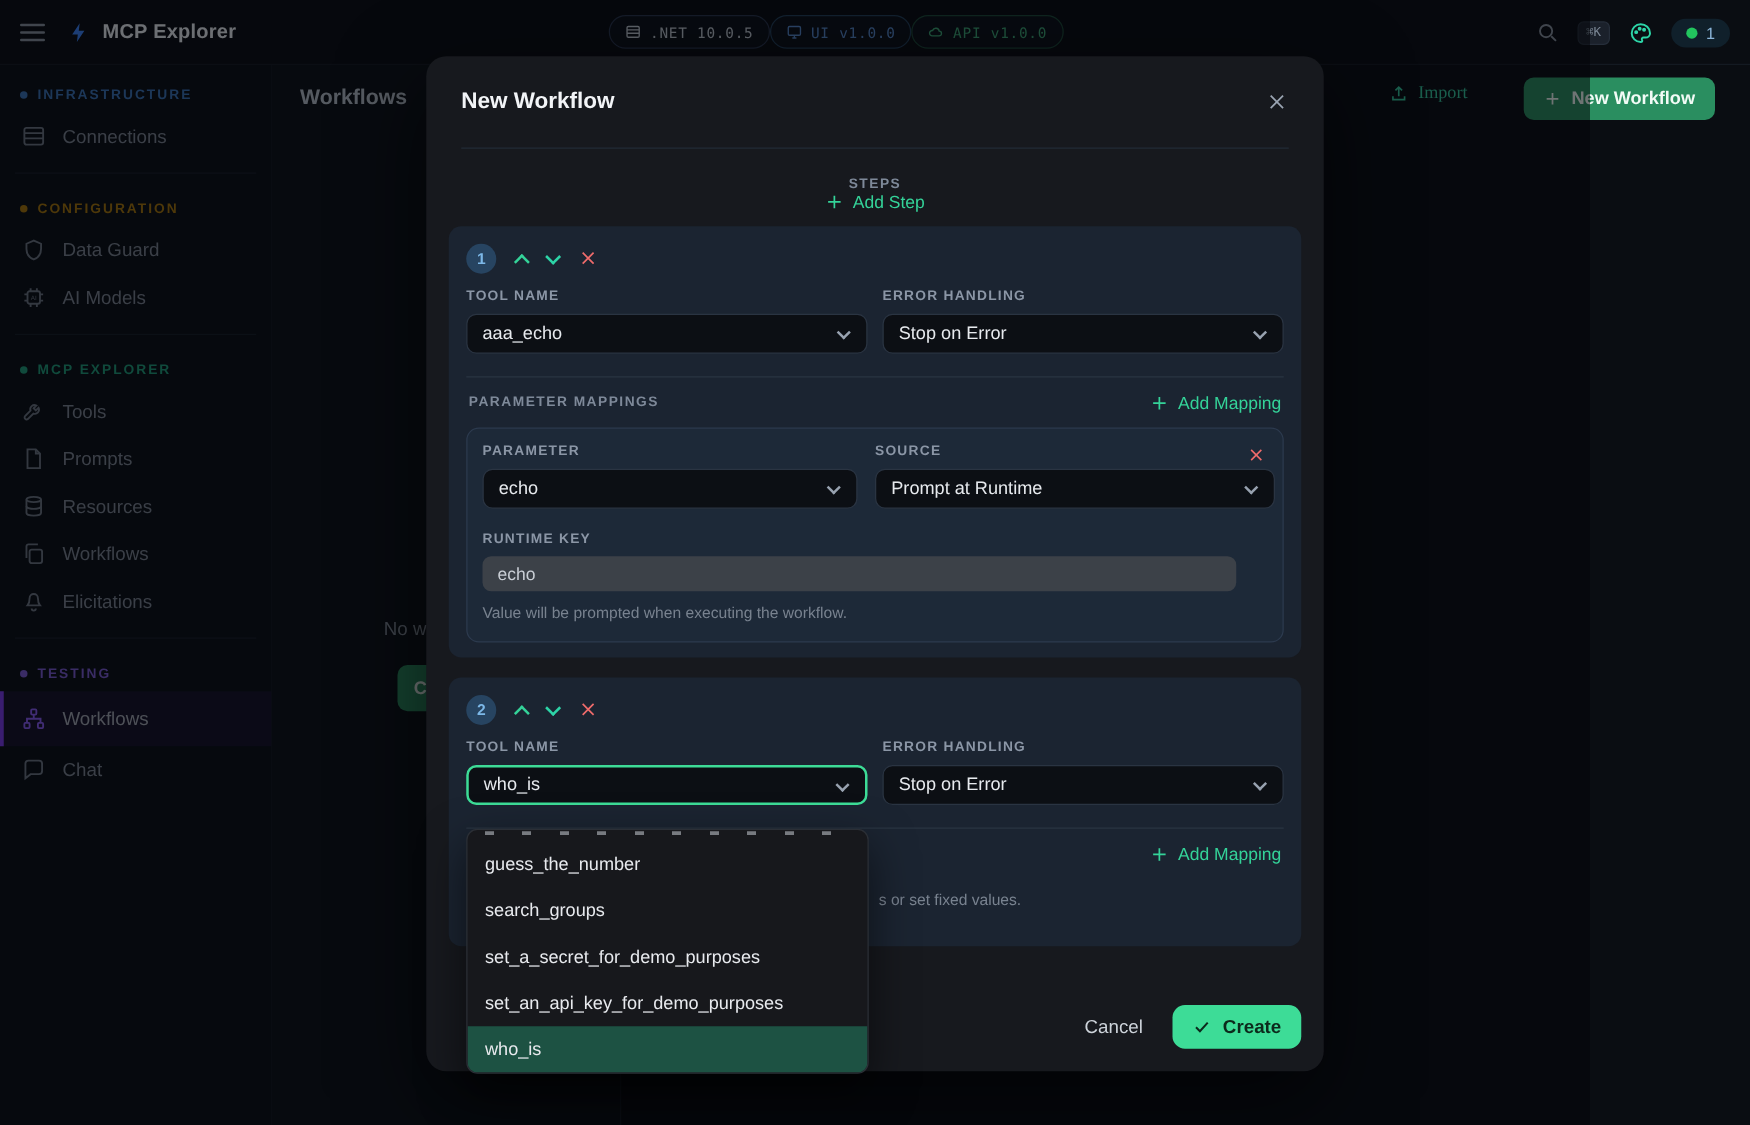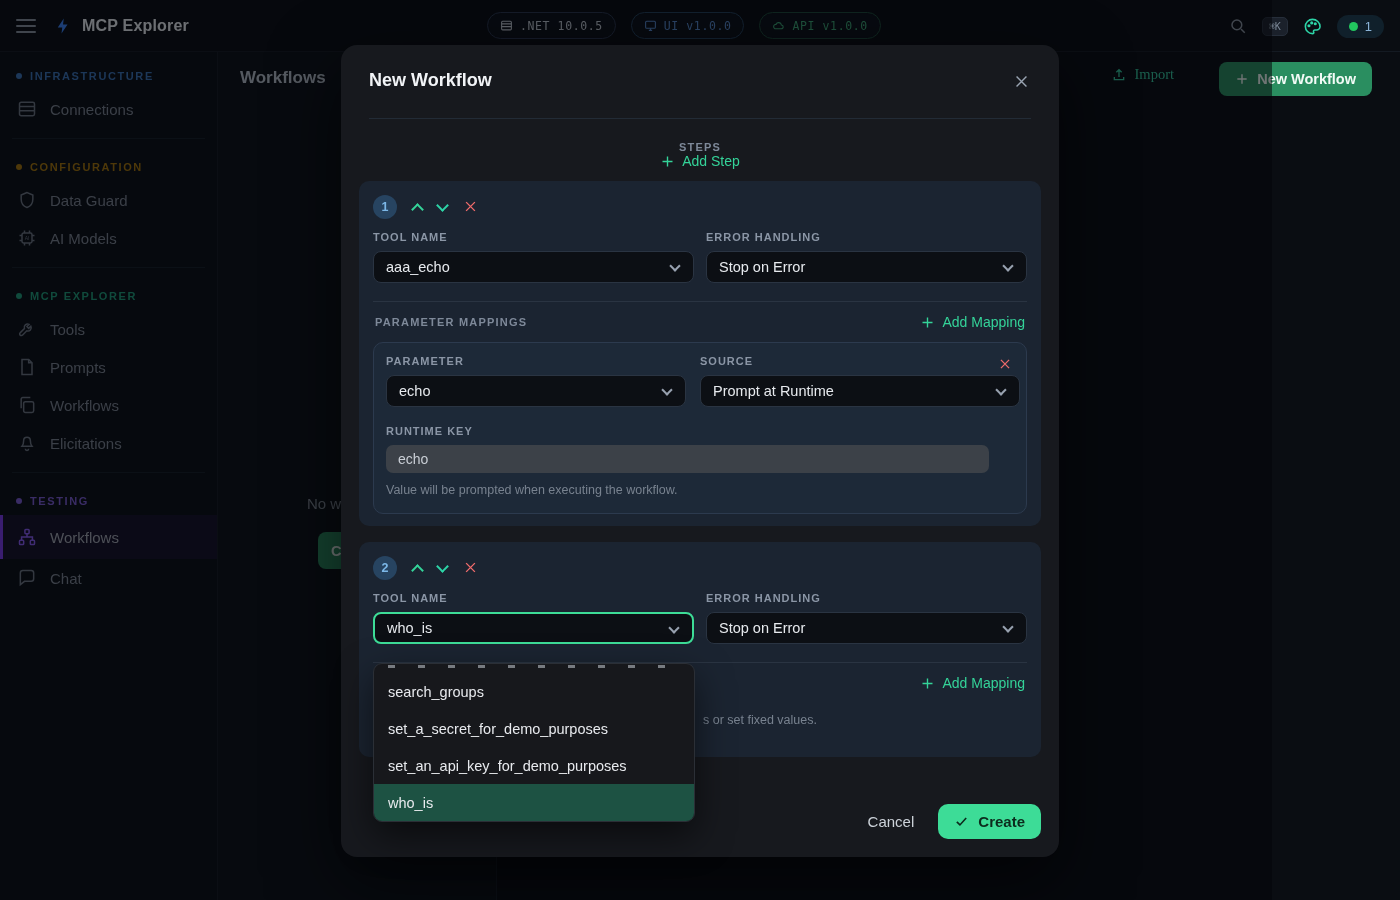--- a/index.html
+++ b/index.html
@@ -8,21 +8,21 @@
   .stage { position:relative; width:1272px; height:900px; background:#0a0d12; }
 
   
   .hdr { position:absolute; left:0; top:0; width:1400px; height:52px; background:#0a0d12;
     border-bottom:1px solid #141a22; z-index:1; }
   .hdr-left { position:absolute; left:16px; top:0; height:52px; display:flex; align-items:center; gap:18px; }
   .hamburger { display:flex; flex-direction:column; gap:4px; width:20px; cursor:pointer; }
   .hamburger span { display:block; height:2px; background:#8a93a0; border-radius:2px; }
   .app-logo { display:flex; align-items:center; gap:10px; }
   .app-title { font-size:16px; font-weight:700; color:#eceff3; letter-spacing:.2px; }
-  .hdr-badges { position:absolute; left:487px; top:12px; display:flex; gap:15px;justify-content:center; }
+  .hdr-badges { position:absolute; left:487px; top:12px; display:flex; gap:0;justify-content:center; }
   .badge { display:flex; align-items:center; gap:7px; height:27px; padding:0 12px; border-radius:14px;
     font-family:"DejaVu Sans Mono", monospace; font-size:11.5px; letter-spacing:.6px; background:#0d1119; }
   .badge-net { border:1px solid #2a3650; color:#c8d0da; }
   .badge-ui  { border:1px solid #24415e; color:#5a8fd6; }
   .badge-api { border:1px solid #1d4b3a; color:#3fae7a; }
   .hdr-right { position:absolute; right:16px; top:0; height:52px; display:flex; align-items:center; gap:15px; }
   .kbd-chip { background:#1b212b; border:1px solid #262e3a; color:#7a8694; border-radius:5px;
     font-family:"DejaVu Sans Mono", monospace; font-size:10px; padding:3px 6px; }
   .count-pill { display:flex; align-items:center; gap:7px; background:#10202b; border-radius:13px;
     padding:4px 12px; font-size:13px; color:#8ab4d8; }
@@ -259,20 +259,30 @@
         <svg width="20" height="20" viewBox="0 0 24 24" fill="none" stroke="currentColor" stroke-width="1.8">
             <path d="M6 3h8l4 4v14H6V3z"></path>
             <path d="M14 3v4h4"></path>
           </svg>
       </span>
       <span>Prompts</span>
     </div>
     <div class="side-item">
       <span class="s-ic">
         <svg width="20" height="20" viewBox="0 0 24 24" fill="none" stroke="currentColor" stroke-width="1.8">
+            <ellipse cx="12" cy="5.5" rx="7" ry="2.5"></ellipse>
+            <path d="M5 5.5v13c0 1.4 3.1 2.5 7 2.5s7-1.1 7-2.5v-13"></path>
+            <path d="M5 12c0 1.4 3.1 2.5 7 2.5s7-1.1 7-2.5"></path>
+          </svg>
+      </span>
+      <span>Resources</span>
+    </div>
+    <div class="side-item">
+      <span class="s-ic">
+        <svg width="20" height="20" viewBox="0 0 24 24" fill="none" stroke="currentColor" stroke-width="1.8">
             <rect x="8" y="8" width="12" height="13" rx="2"></rect>
             <path d="M5 16V5a2 2 0 0 1 2-2h9"></path>
           </svg>
       </span>
       <span>Workflows</span>
     </div>
     <div class="side-item">
       <span class="s-ic">
         <svg width="20" height="20" viewBox="0 0 24 24" fill="none" stroke="currentColor" stroke-width="1.8">
             <path d="M18 16H6c1.2-1.5 2-2.5 2-7a4 4 0 1 1 8 0c0 4.5.8 5.5 2 7z"></path>
@@ -468,19 +478,20 @@
         <svg width="15" height="15" viewBox="0 0 24 24" fill="none" stroke="#0c2a1c" stroke-width="2.6">
             <path d="m4.5 12.5 5 5 10-11"></path>
           </svg>
         <span>Create</span>
       </button>
     </div>
   </div>
 
   <div class="listbox">
     <div class="opt-clip"></div>
+    <div class="opt">guess_the_number</div>
     <div class="opt">search_groups</div>
     <div class="opt">set_a_secret_for_demo_purposes</div>
     <div class="opt">set_an_api_key_for_demo_purposes</div>
     <div class="opt selected">who_is</div>
   </div>
 
 </div>
 
 </body></html>

